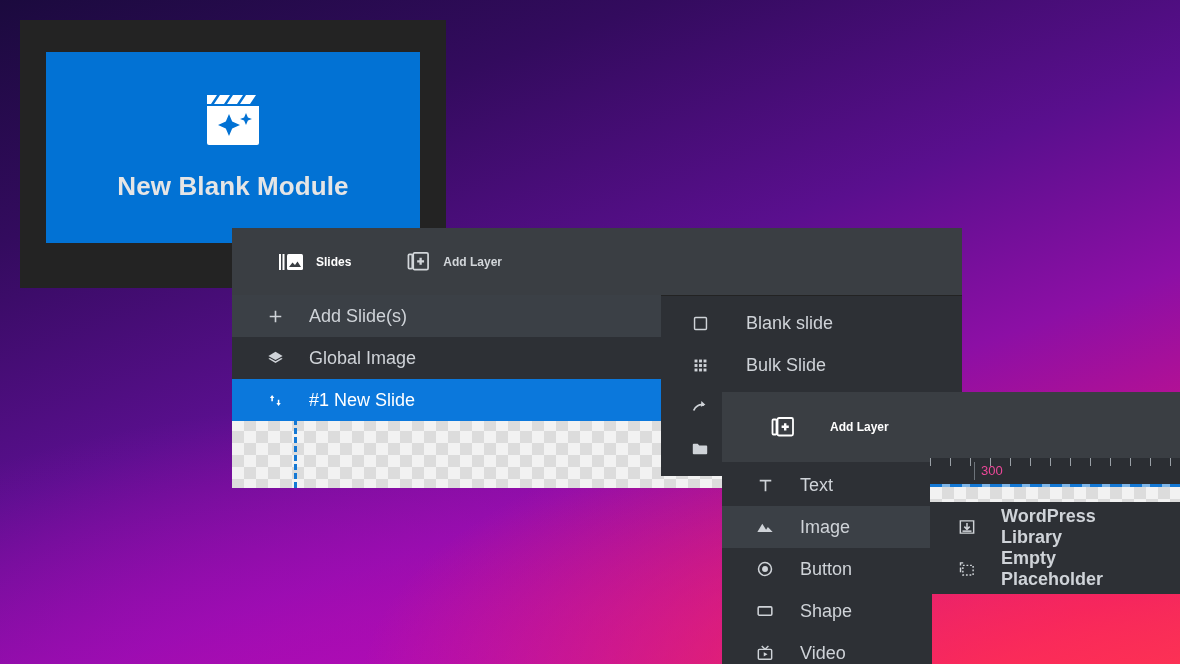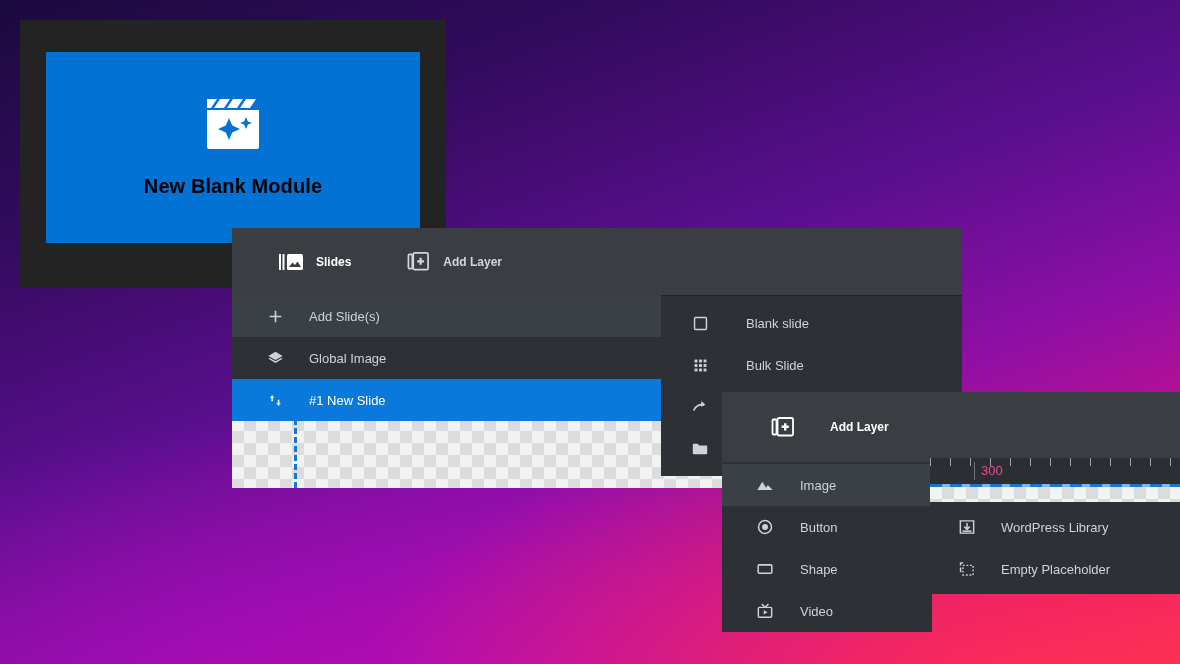--- a/index.html
+++ b/index.html
@@ -19,21 +19,21 @@
     background:#232323;
   }
   .module-tile {
     position:absolute; left:26px; top:32px; width:374px; height:191px;
     background:#0272d4;
     display:flex; flex-direction:column; align-items:center; justify-content:center;
     gap:26px;
   }
   .module-tile .mod-icon { width:56px; height:52px; }
   .module-title {
-    color:#000000; font-size:20px; font-weight:700; letter-spacing:.1px;
+    color:#e5e5e5; font-size:26px; font-weight:700; letter-spacing:.1px;
   }
 
   
   .canvas-wrap {
     position:absolute; left:232px; top:288px; width:730px; height:200px;
     overflow:hidden;
   }
   .canvas-top-dark { position:absolute; left:0; top:0; width:100%; height:22px; background:#232323; }
   .canvas-ruler {
     position:absolute; left:0; top:22px; width:100%; height:10px;
@@ -102,21 +102,21 @@
     display:flex; align-items:center;
     color:#ffffff;
   }
   .panel-header .hdr-item { display:flex; align-items:center; gap:13px; }
   .hdr-label { font-size:12px; font-weight:700; }
   .hdr-label.muted { color:#d2d6da; }
 
   .menu { background:#2d3035; }
   .menu-item {
     display:flex; align-items:center; gap:18px;
-    color:#cfd3d8; font-size:13px;
+    color:#cfd3d8; font-size:18px;
     padding:0 20px;
     height:42px;
     cursor:default;
   }
   .menu-item .mi-ico {
     width:20px; display:flex; align-items:center; justify-content:center; flex:0 0 20px;
     color:#cfd3d8;
   }
   .menu-item.hover { background:#3b4046; }
   .menu-item.active { background:#0b78dc; color:#fff; }
@@ -143,21 +143,21 @@
   .addlayer-panel .panel-header { height:70px; padding-left:49px; gap:14px; }
   .layer-menu {
     position:absolute; left:0; top:70px; width:210px; background:#2d3035; padding-top:2px;
   }
   .layer-menu .menu-item { height:42px; padding-left:33px; gap:25px; }
 
   
   .library-menu {
     position:absolute; left:930px; top:502px; width:250px; background:#2d3035; padding:4px 0;
   }
-  .library-menu .menu-item { height:42px; padding-left:27px; gap:24px; }
+  .library-menu .menu-item { height:42px; padding-left:27px; gap:24px;font-weight:bold; }
 
   svg { display:block; }
 </style>
 </head>
 <body>
 
 <div class="module-card">
   <div class="module-tile">
     <span class="mod-icon">
       <svg viewBox="0 0 56 52" width="56" height="52" fill="#ffffff">
@@ -287,20 +287,28 @@
           <rect x="1.5" y="4.5" width="4" height="15" rx="1"></rect>
           <rect x="6.5" y="3" width="15.5" height="17.5" rx="1.5"></rect>
           <path d="M14.2 8.2v7.2M10.6 11.8h7.2" stroke-width="2.4"></path>
         </svg>
       </span>
       <span class="hdr-label" style="margin-left:22px">Add Layer</span>
     </div>
   </div>
 
   <div class="layer-menu menu">
+    <div class="menu-item">
+      <span class="mi-ico">
+        <svg viewBox="0 0 20 20" width="17" height="17" fill="currentColor">
+          <path d="M3.2 3.2h13.6v2.1h-5.8v11.5H9V5.3H3.2z"></path>
+        </svg>
+      </span>
+      <span>Text</span>
+    </div>
     <div class="menu-item hover">
       <span class="mi-ico">
         <svg viewBox="0 0 20 20" width="18" height="18" fill="currentColor">
           <path d="M1.5 15.5 7 6.4l4.2 6.6 2-3 5.3 5.5z"></path>
         </svg>
       </span>
       <span>Image</span>
     </div>
     <div class="menu-item">
       <span class="mi-ico">

